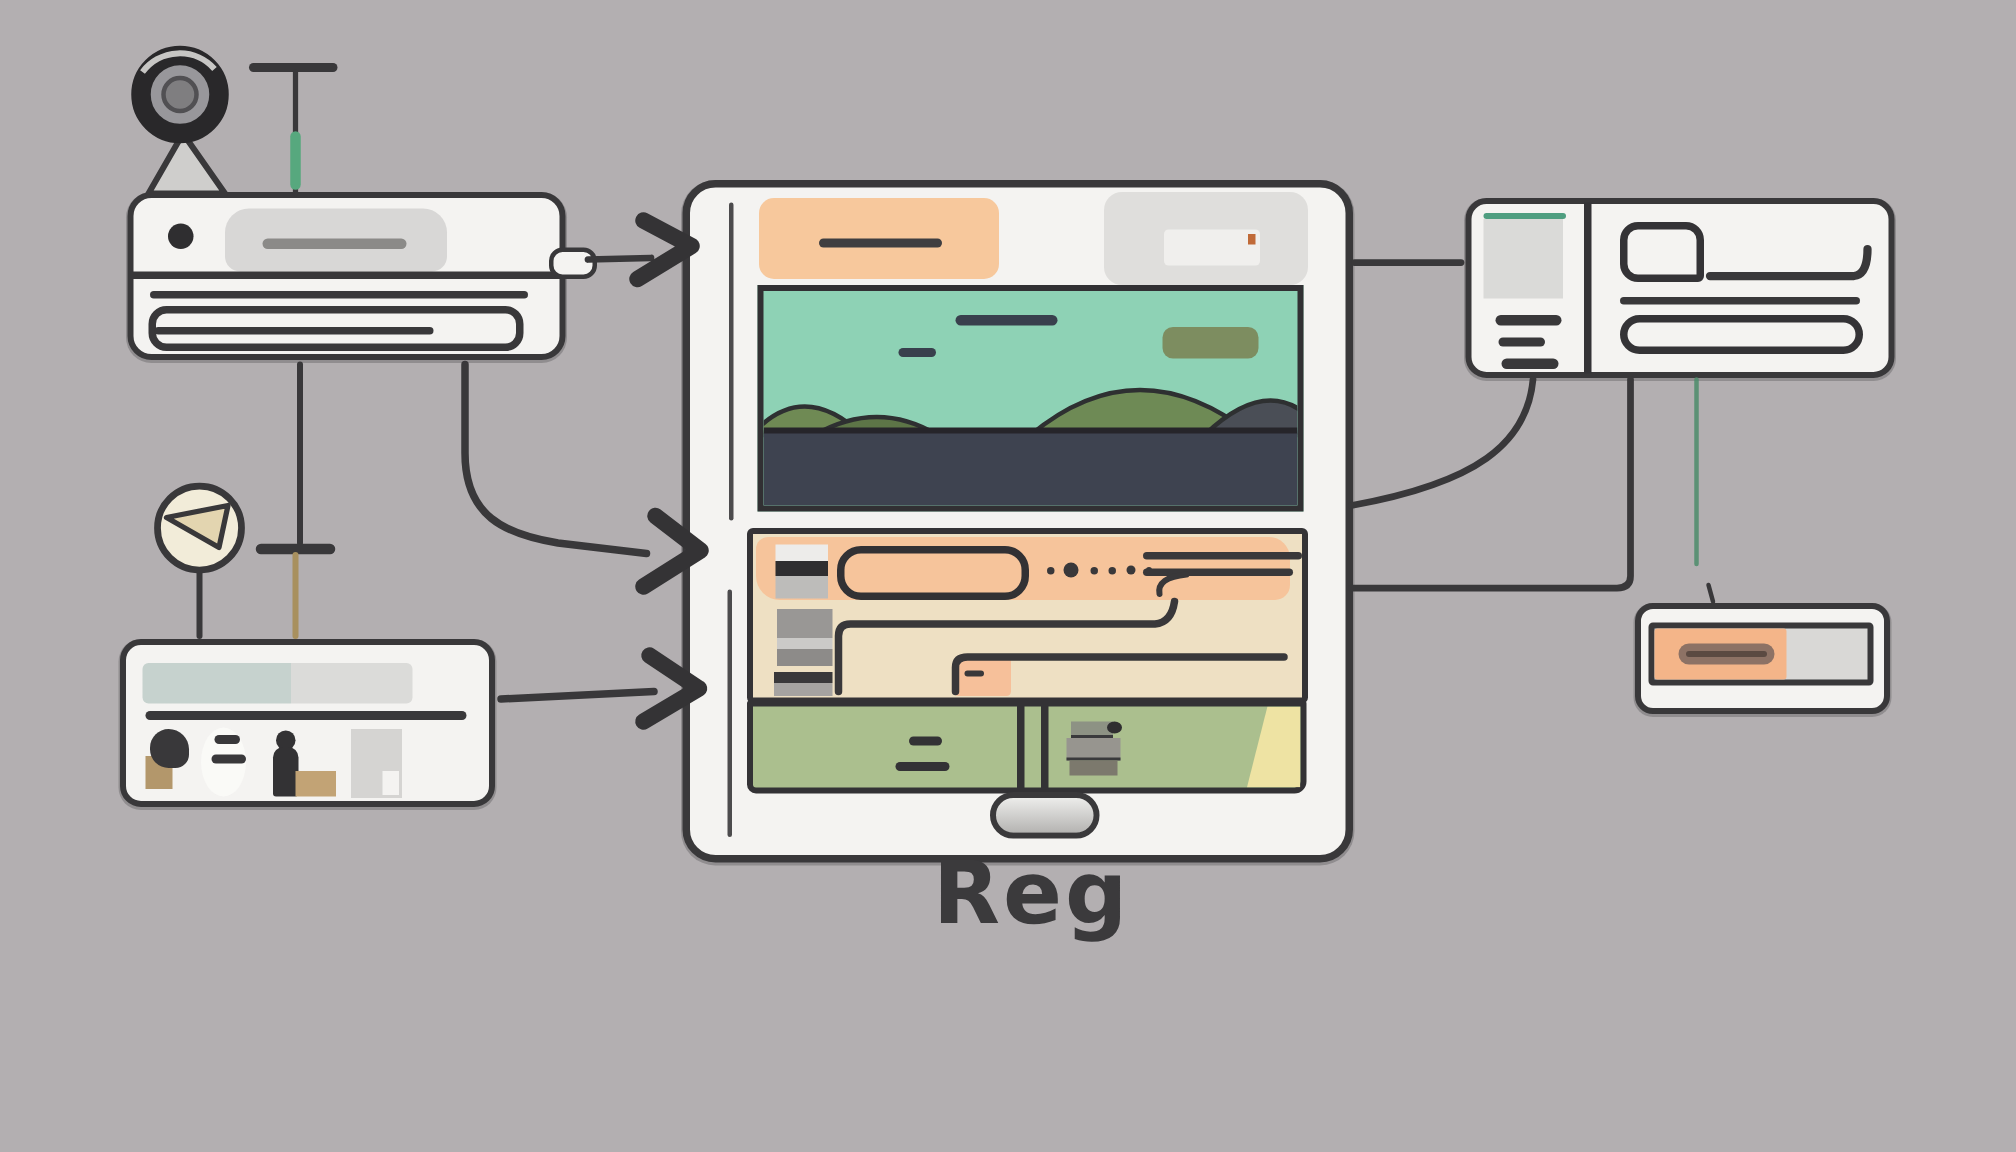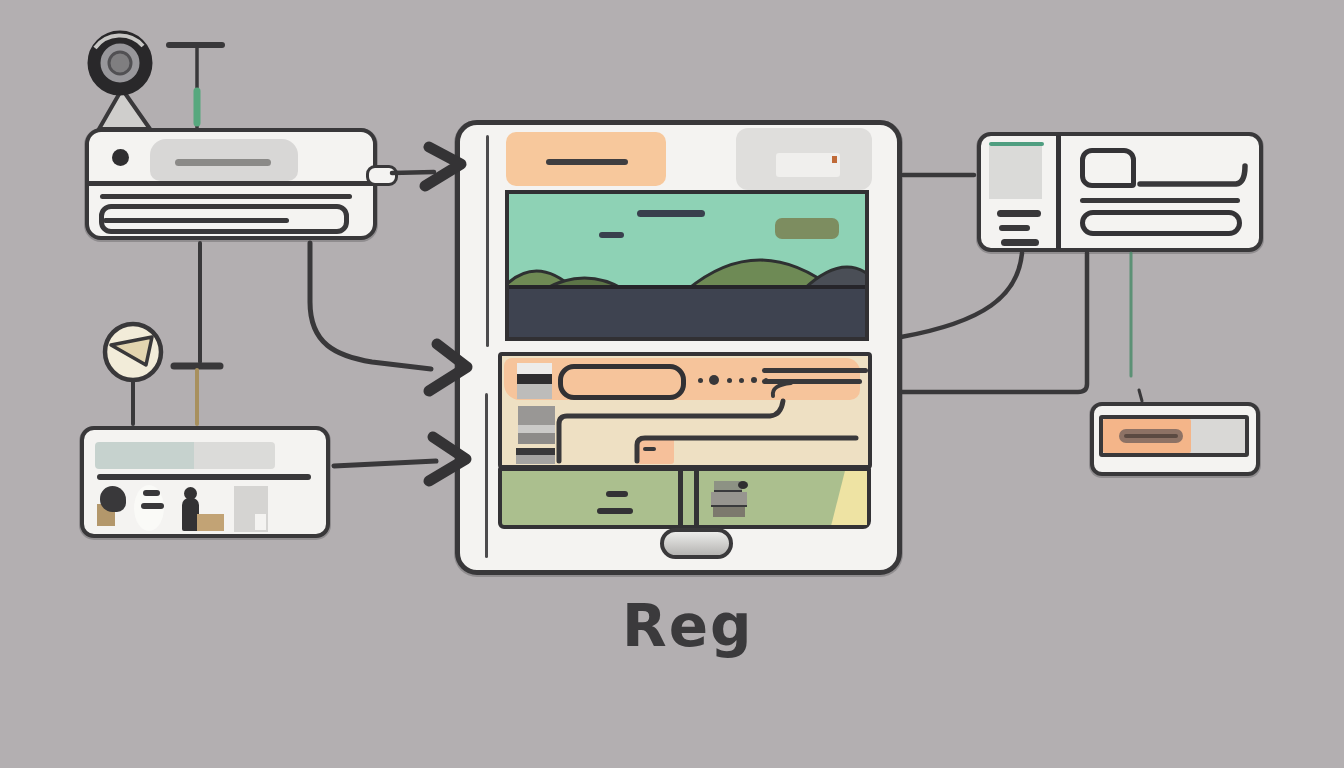--- a/index.html
+++ b/index.html
@@ -169,14 +169,14 @@
       <path d="M95,48 A31,31 0 0 1 143,46" fill="none" stroke="#d8d7d5" stroke-width="4" opacity="0.9"></path>
     </g>
 
     <g stroke="#343335" stroke-width="11" fill="none" stroke-linecap="round">
       <path d="M429,147 L461,164 M461,164 L425,186"></path>
       <path d="M437,344 L467,367 M467,367 L429,391"></path>
       <path d="M433,437 L466,459 M466,459 L429,481"></path>
     </g>
   </svg>
 
-  <div class="caption" style="left:622px;top:592px;">Reg</div>
+  <div class="caption" style="left:622px;top:561px;">Reg</div>
 </div>
 
 </body></html>

